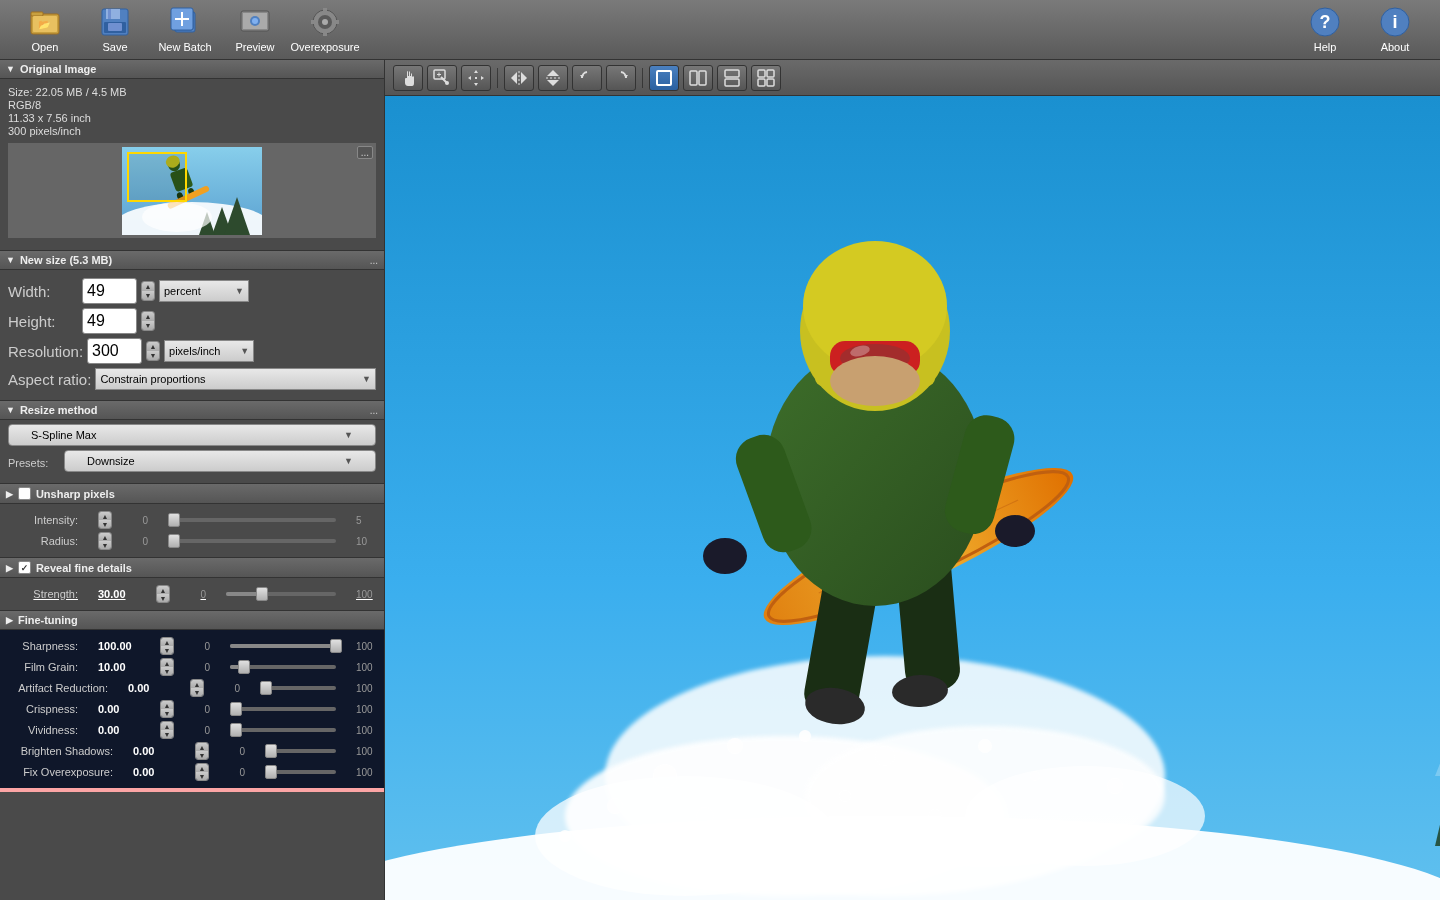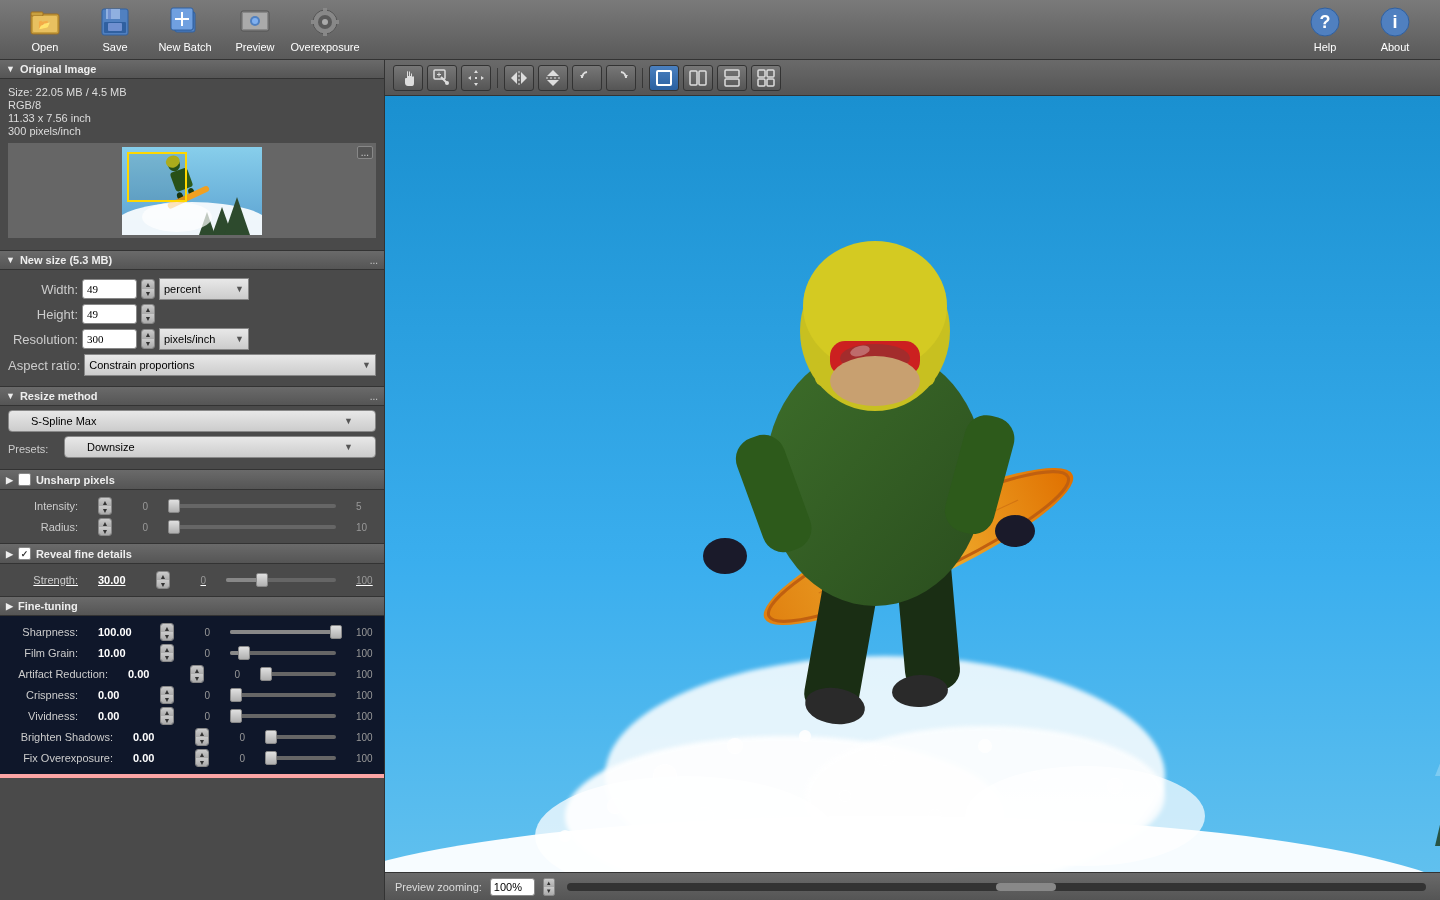--- a/index.html
+++ b/index.html
@@ -122,33 +122,32 @@
     }
     .form-row {
       display: flex;
       align-items: center;
       margin: 4px 0;
       gap: 4px;
     }
     .form-label {
       color: #ccc;
       min-width: 70px;
-      text-align: right;
-      font-size: 13px;
+      text-align: left;
+      font-size: 15px;
     }
     .num-input {
       background: #fff;
       color: #000;
       border: 1px solid #888;
       border-radius: 3px;
       width: 55px;
       height: 20px;
-      padding: 0 4px;
-      font-size: 11px;
-      font-family: Liberation Serif, serif;
+      padding: 12px 4px;
+      font-size: 16px;
     }
     .stepper {
       display: flex;
       flex-direction: column;
       border: 1px solid #888;
       border-radius: 3px;
       overflow: hidden;
       height: 20px;
       width: 14px;
     }
@@ -1029,27 +1028,16 @@
           <ellipse cx="480" cy="750" rx="30" ry="12"></ellipse>
           <ellipse cx="270" cy="760" rx="20" ry="8"></ellipse>
         </g>
 
         <ellipse cx="500" cy="820" rx="600" ry="100" fill="white" opacity="0.95"></ellipse>
         <rect x="0" y="820" width="100%" height="100" fill="url(#snowGrad)"></rect>
 
       </svg>
     </div>
 
-    <div id="preview-bottom">
-      <span class="preview-zoom-label">Preview zooming:</span>
-      <input class="zoom-input" type="text" value="100%" style="">
-      <div class="zoom-stepper">
-        <span>▲</span>
-        <span>▼</span>
-      </div>
-      <div class="zoom-scrollbar">
-        <div class="zoom-scrollbar-thumb"></div>
-      </div>
-    </div>
 
   </div>
 
 </div>
 
 </body></html>

